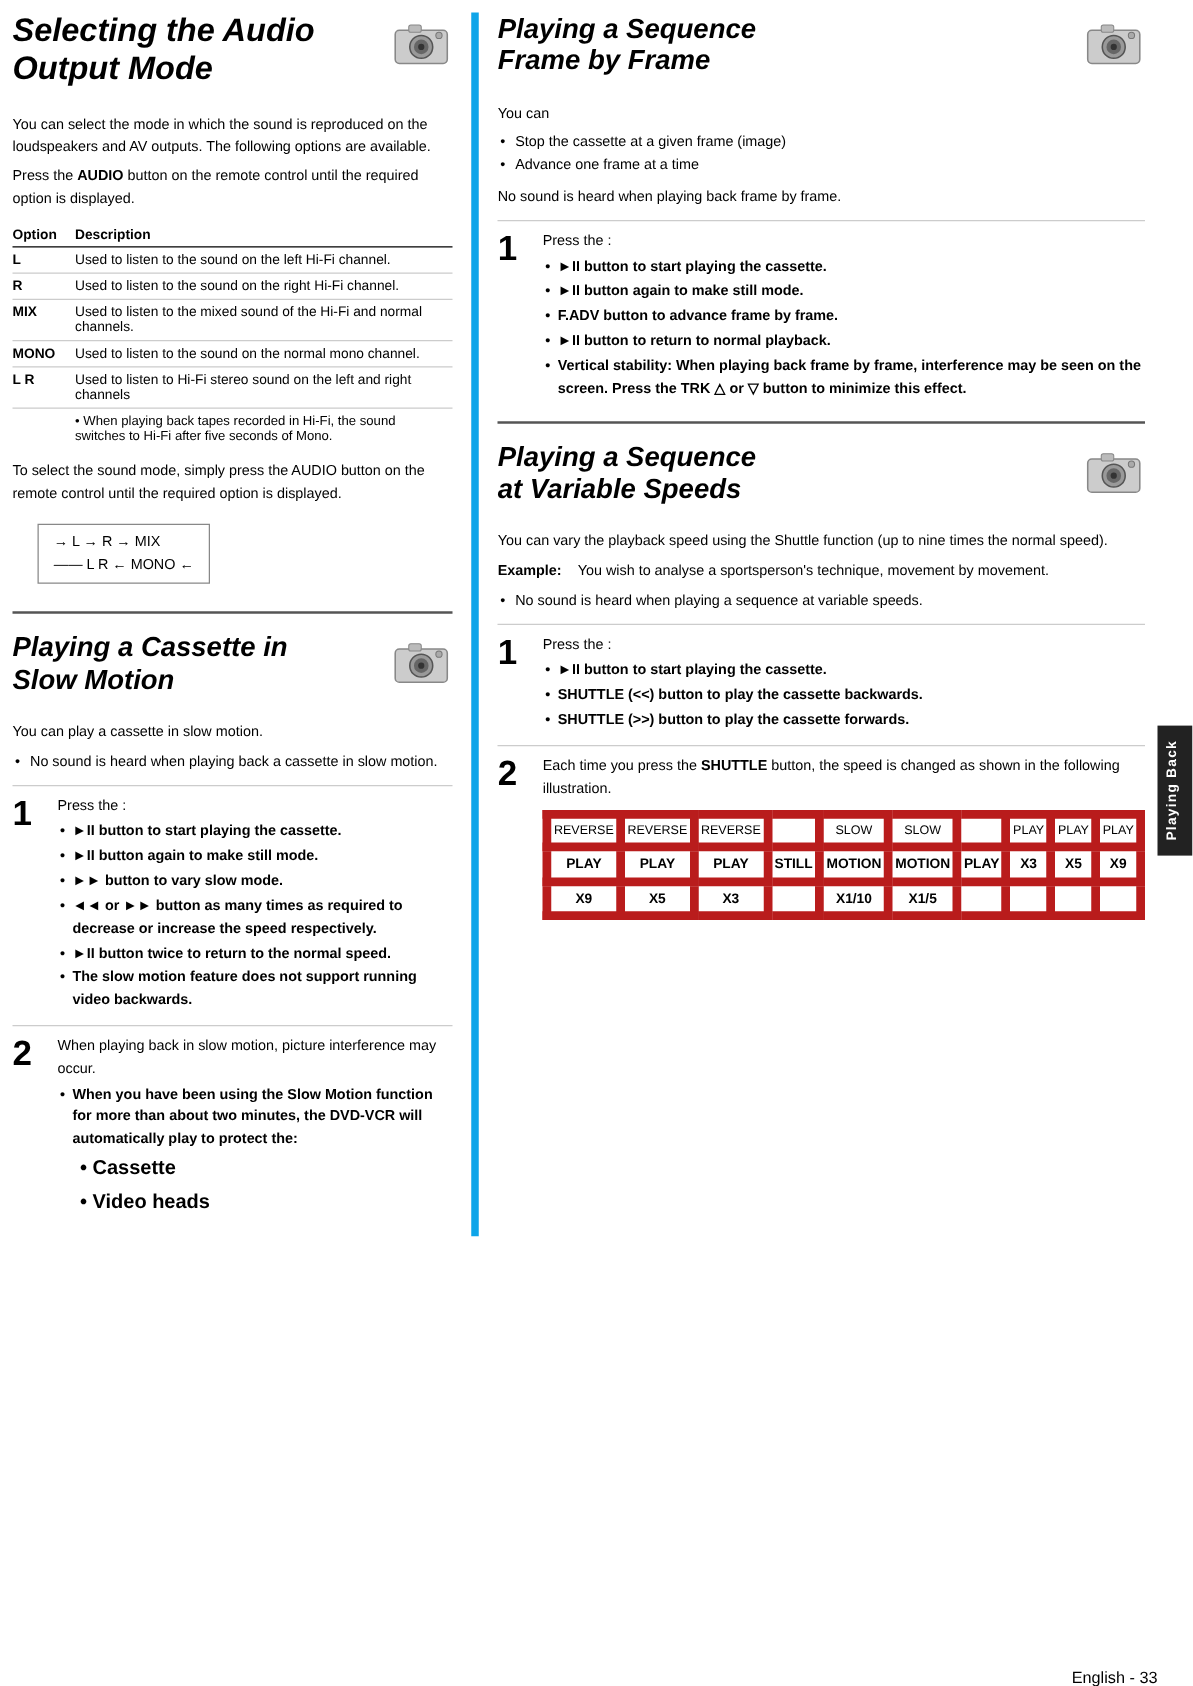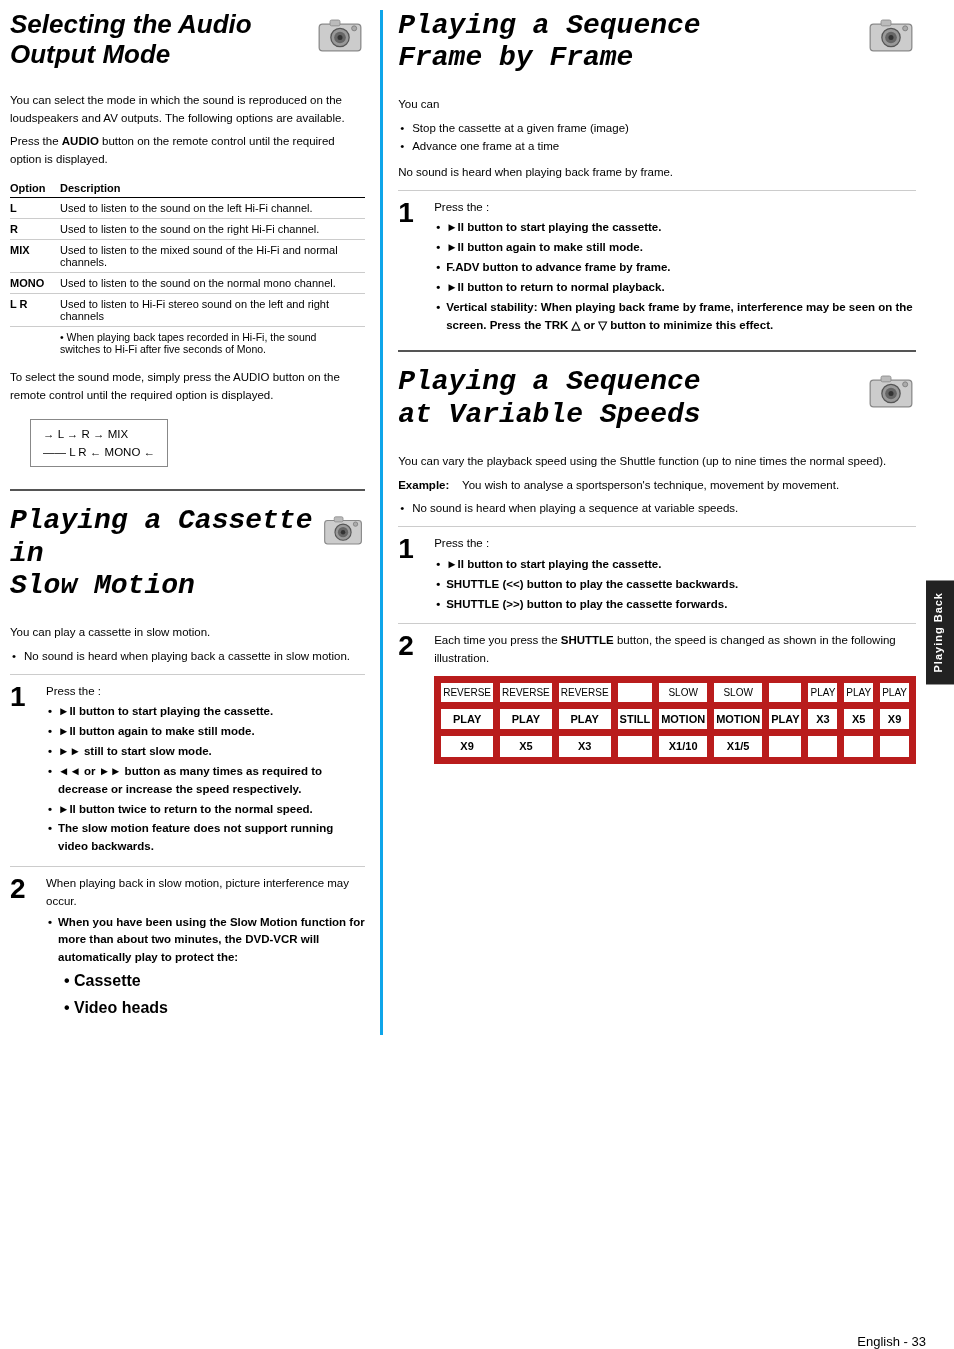--- a/index.html
+++ b/index.html
@@ -45,40 +45,39 @@
       display: grid;
       grid-template-columns: 1fr 1fr;
       width: 926px;
       padding: 10px 10px 10px 10px;
       gap: 0;
     }
 
     
     .left-col {
       padding-right: 15px;
-      border-right: 3px solid #0ea5e9;
+      border-right: 6px solid #0ea5e9;
     }
 
     
     .right-col {
       padding-left: 15px;
     }
 
     
     .section-title {
       font-size: 26px;
       font-weight: 900;
       line-height: 1.15;
       margin-bottom: 10px;
       font-style: italic;
     }
 
     .section-title.large {
-      font-size: 28px;
-      font-family: Liberation Mono, monospace;
+      font-size: 22px;
     }
 
     
     .section-header {
       display: flex;
       align-items: flex-start;
       justify-content: space-between;
       margin-bottom: 8px;
       padding-bottom: 4px;
     }
@@ -368,21 +367,21 @@
           <li>No sound is heard when playing back a cassette in slow motion.</li>
         </ul>
 
         <div class="step-block">
           <div class="step-number">1</div>
           <div class="step-content">
             <p>Press the :</p>
             <ul>
               <li>►II button to start playing the cassette.</li>
               <li>►II button again to make still mode.</li>
-              <li>►► still to start slow mode.</li>
+              <li>►► button to vary slow mode.</li>
               <li>◄◄ or ►► button as many times as required to decrease or increase the speed respectively.</li>
               <li>►II button twice to return to the normal speed.</li>
               <li>The slow motion feature does not support running video backwards.</li>
             </ul>
           </div>
         </div>
 
         <div class="step-block">
           <div class="step-number">2</div>
           <div class="step-content">

